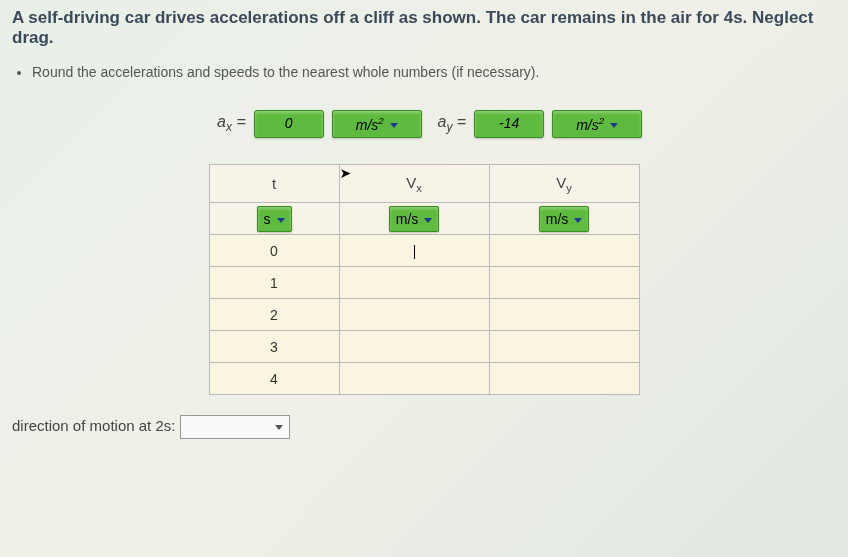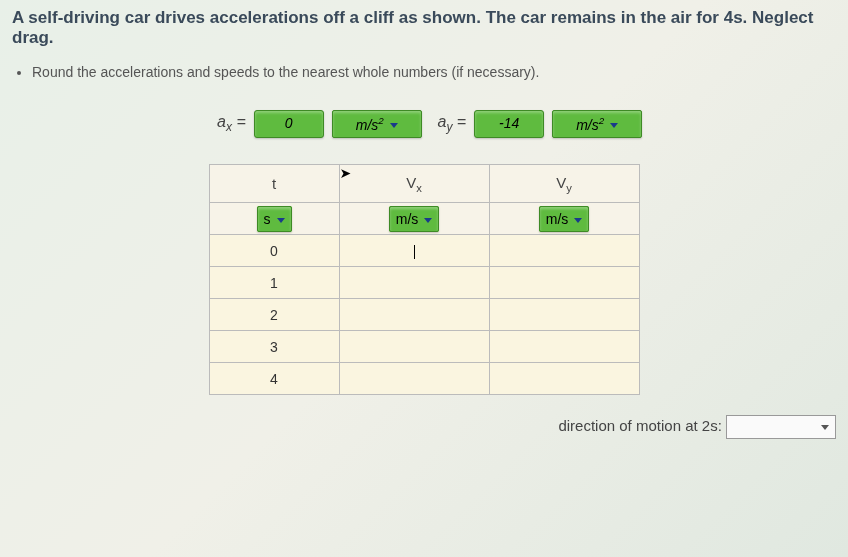--- a/index.html
+++ b/index.html
@@ -123,21 +123,21 @@
     }
     .header-row th {
       height: 38px;
     }
     .unit-row th {
       padding: 3px;
     }
     .col-t { min-width: 130px; }
     .col-v { min-width: 150px; }
     .direction-row {
-      text-align: right;
+      text-align: left;
       font-size: 15px;
       color: #444;
     }
     .plain-select {
       display: inline-block;
       border: 1px solid #999;
       background: #fafafa;
       padding: 3px 8px;
       min-width: 110px;
       height: 24px;

